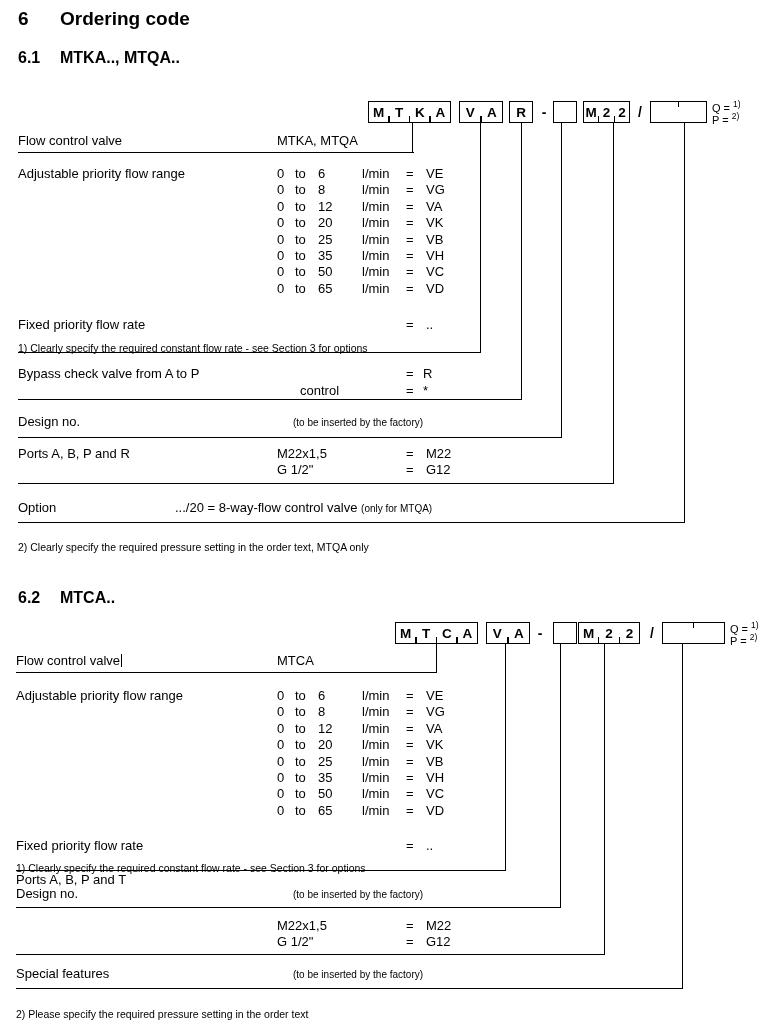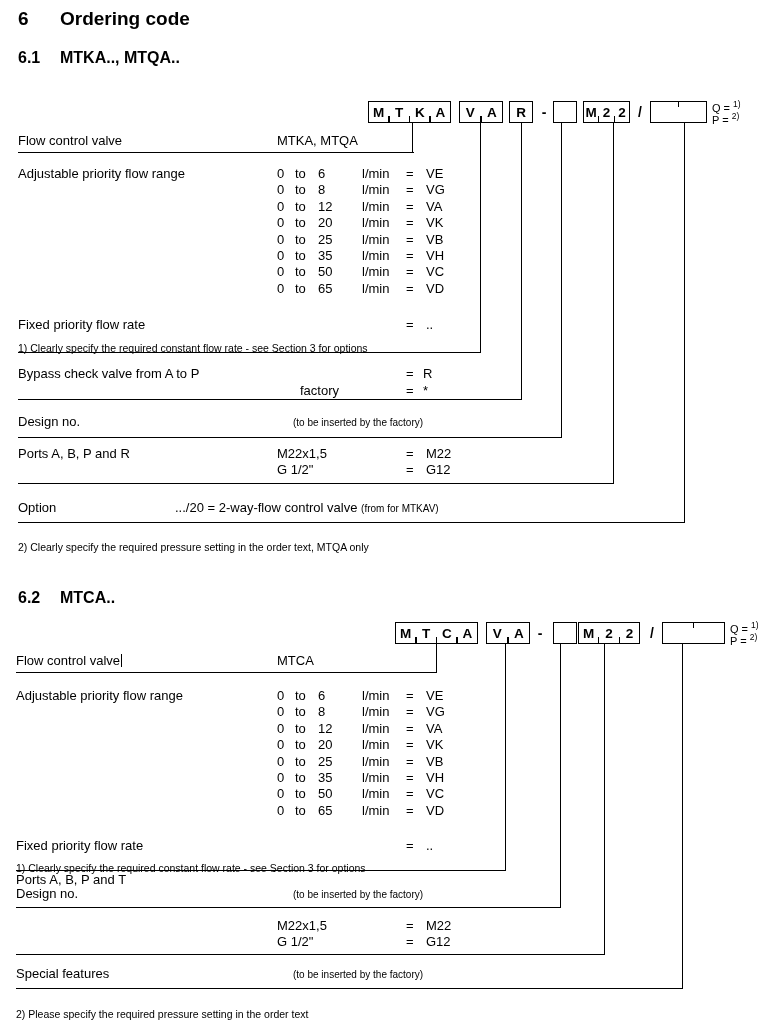--- a/index.html
+++ b/index.html
@@ -170,21 +170,21 @@
   </div>
 
   <div class="txt" style="left:18px;top:317px;">Fixed priority flow rate</div>
   <div class="eq-abs" style="left:406px;top:317px;">=</div>
   <div class="eq-abs" style="left:426px;top:317px;">..</div>
   <div class="footnote" style="left:18px;top:334px;">1) Clearly specify the required constant flow rate - see Section 3 for options</div>
 
   <div class="txt" style="left:18px;top:366px;">Bypass check valve from A to P</div>
   <div class="eq-abs" style="left:406px;top:366px;">=</div>
   <div class="eq-abs" style="left:423px;top:366px;">R</div>
-  <div class="txt" style="left:300px;top:383px;">factory</div>
+  <div class="txt" style="left:300px;top:383px;">control</div>
   <div class="eq-abs" style="left:406px;top:383px;">=</div>
   <div class="eq-abs" style="left:423px;top:383px;">*</div>
 
   <div class="txt" style="left:18px;top:414px;">Design no.</div>
   <div class="txt note" style="left:293px;top:417px;">(to be inserted by the factory)</div>
 
   <div class="txt" style="left:18px;top:446px;">Ports A, B, P and R</div>
   <div class="port-table" style="left:277px;top:446px;">
     <div class="port-row">
         <span class="pc pc-value">M22x1,5</span>
@@ -193,22 +193,22 @@
       </div>
       <div class="port-row">
         <span class="pc pc-value">G 1/2"</span>
         <span class="pc pc-eq">=</span>
         <span class="pc pc-code">G12</span>
       </div>
   </div>
 
   <div class="txt" style="left:18px;top:500px;">Option</div>
   <div class="txt" style="left:175px;top:500px;">
-    <span>.../20 = 2-way-flow control valve</span>
-    <span class="note">(from for MTKAV)</span>
+    <span>.../20 = 8-way-flow control valve</span>
+    <span class="note">(only for MTQA)</span>
   </div>
 
   <div class="footnote" style="left:18px;top:533px;">2) Clearly specify the required pressure setting in the order text, MTQA only</div>
 
   <div class="h2" style="left:18px;top:589px;">
     <span class="num">6.2</span><span>MTCA..</span>
   </div>
 
   <div class="code-box" style="left:395px;top:622px;width:83px;">
     <div class="cell">M</div>

